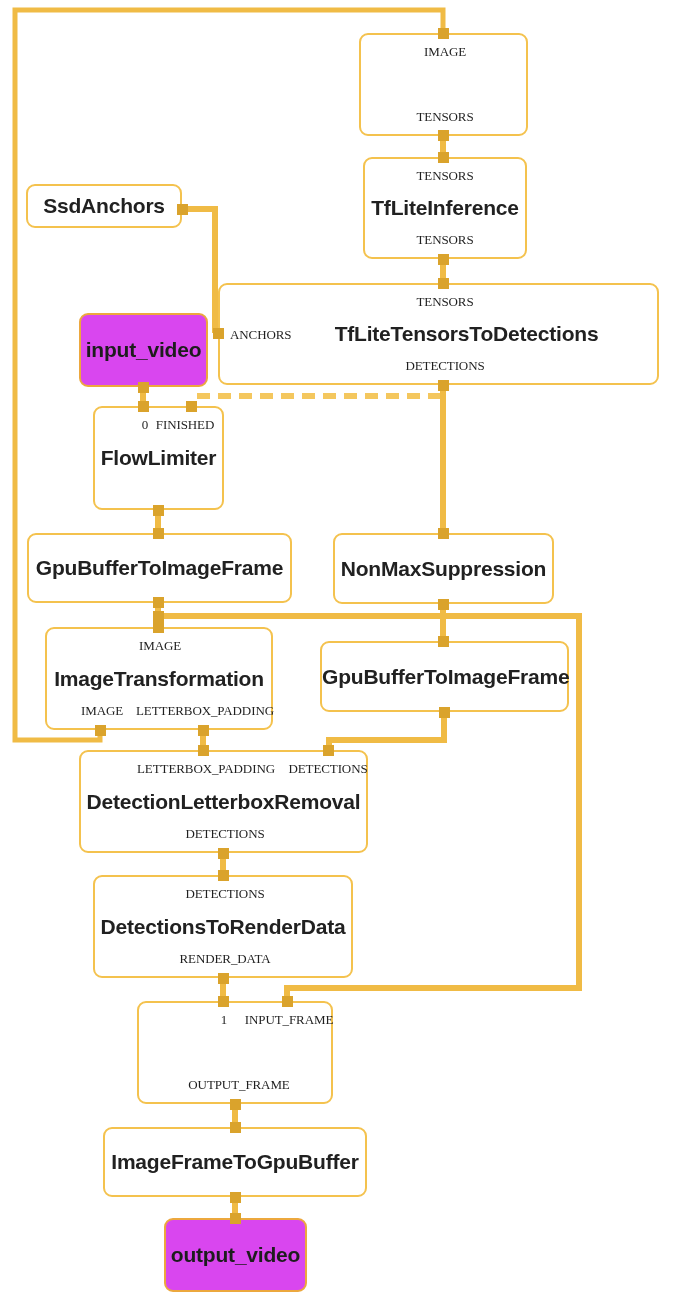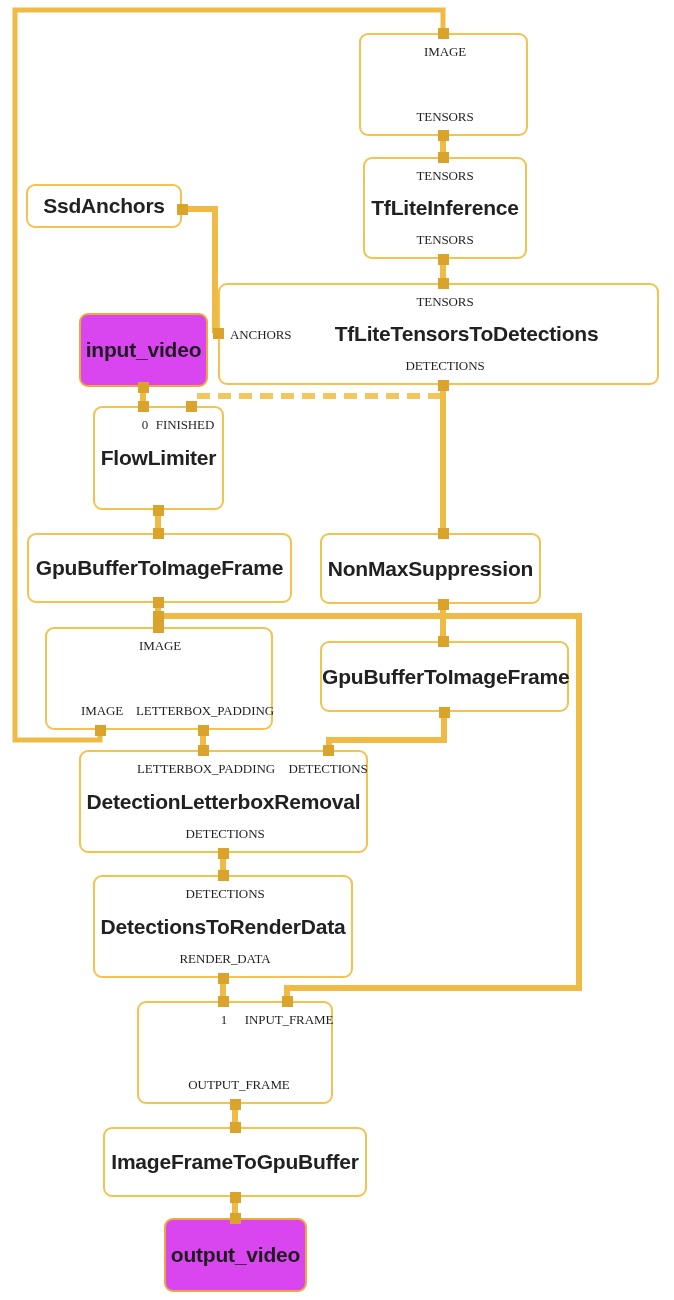--- a/index.html
+++ b/index.html
@@ -64,24 +64,25 @@
       <span class="ntitle">input_video</span>
     </div>
     <div class="node calculator" style="left: 93px; top: 406px; width: 131px; height: 104px;">
       <span class="ntitle">FlowLimiter</span>
       <span class="plabel top" style="left: 50px;">0</span>
       <span class="plabel top" style="left: 90px;">FINISHED</span>
     </div>
     <div class="node calculator" style="left: 27px; top: 533px; width: 265px; height: 70px;">
       <span class="ntitle">GpuBufferToImageFrame</span>
     </div>
-    <div class="node calculator" style="left: 320px; top: 533px; width: 221px; height: 71px;">
+    <div class="node calculator" style="left: 333px; top: 533px; width: 221px; height: 71px;">
       <span class="ntitle">NonMaxSuppression</span>
     </div>
     <div class="node calculator" style="left: 45px; top: 627px; width: 228px; height: 103px;">
+      <span class="ntitle">ImageTransformation</span>
       <span class="plabel top" style="left: 113px;">IMAGE</span>
       <span class="plabel bottom" style="left: 55px;">IMAGE</span>
       <span class="plabel bottom" style="left: 158px;">LETTERBOX_PADDING</span>
     </div>
     <div class="node calculator" style="left: 320px; top: 641px; width: 249px; height: 71px;">
       <span class="ntitle">GpuBufferToImageFrame</span>
     </div>
     <div class="node calculator" style="left: 79px; top: 750px; width: 289px; height: 103px;">
       <span class="ntitle">DetectionLetterboxRemoval</span>
       <span class="plabel top" style="left: 125px;">LETTERBOX_PADDING</span>

